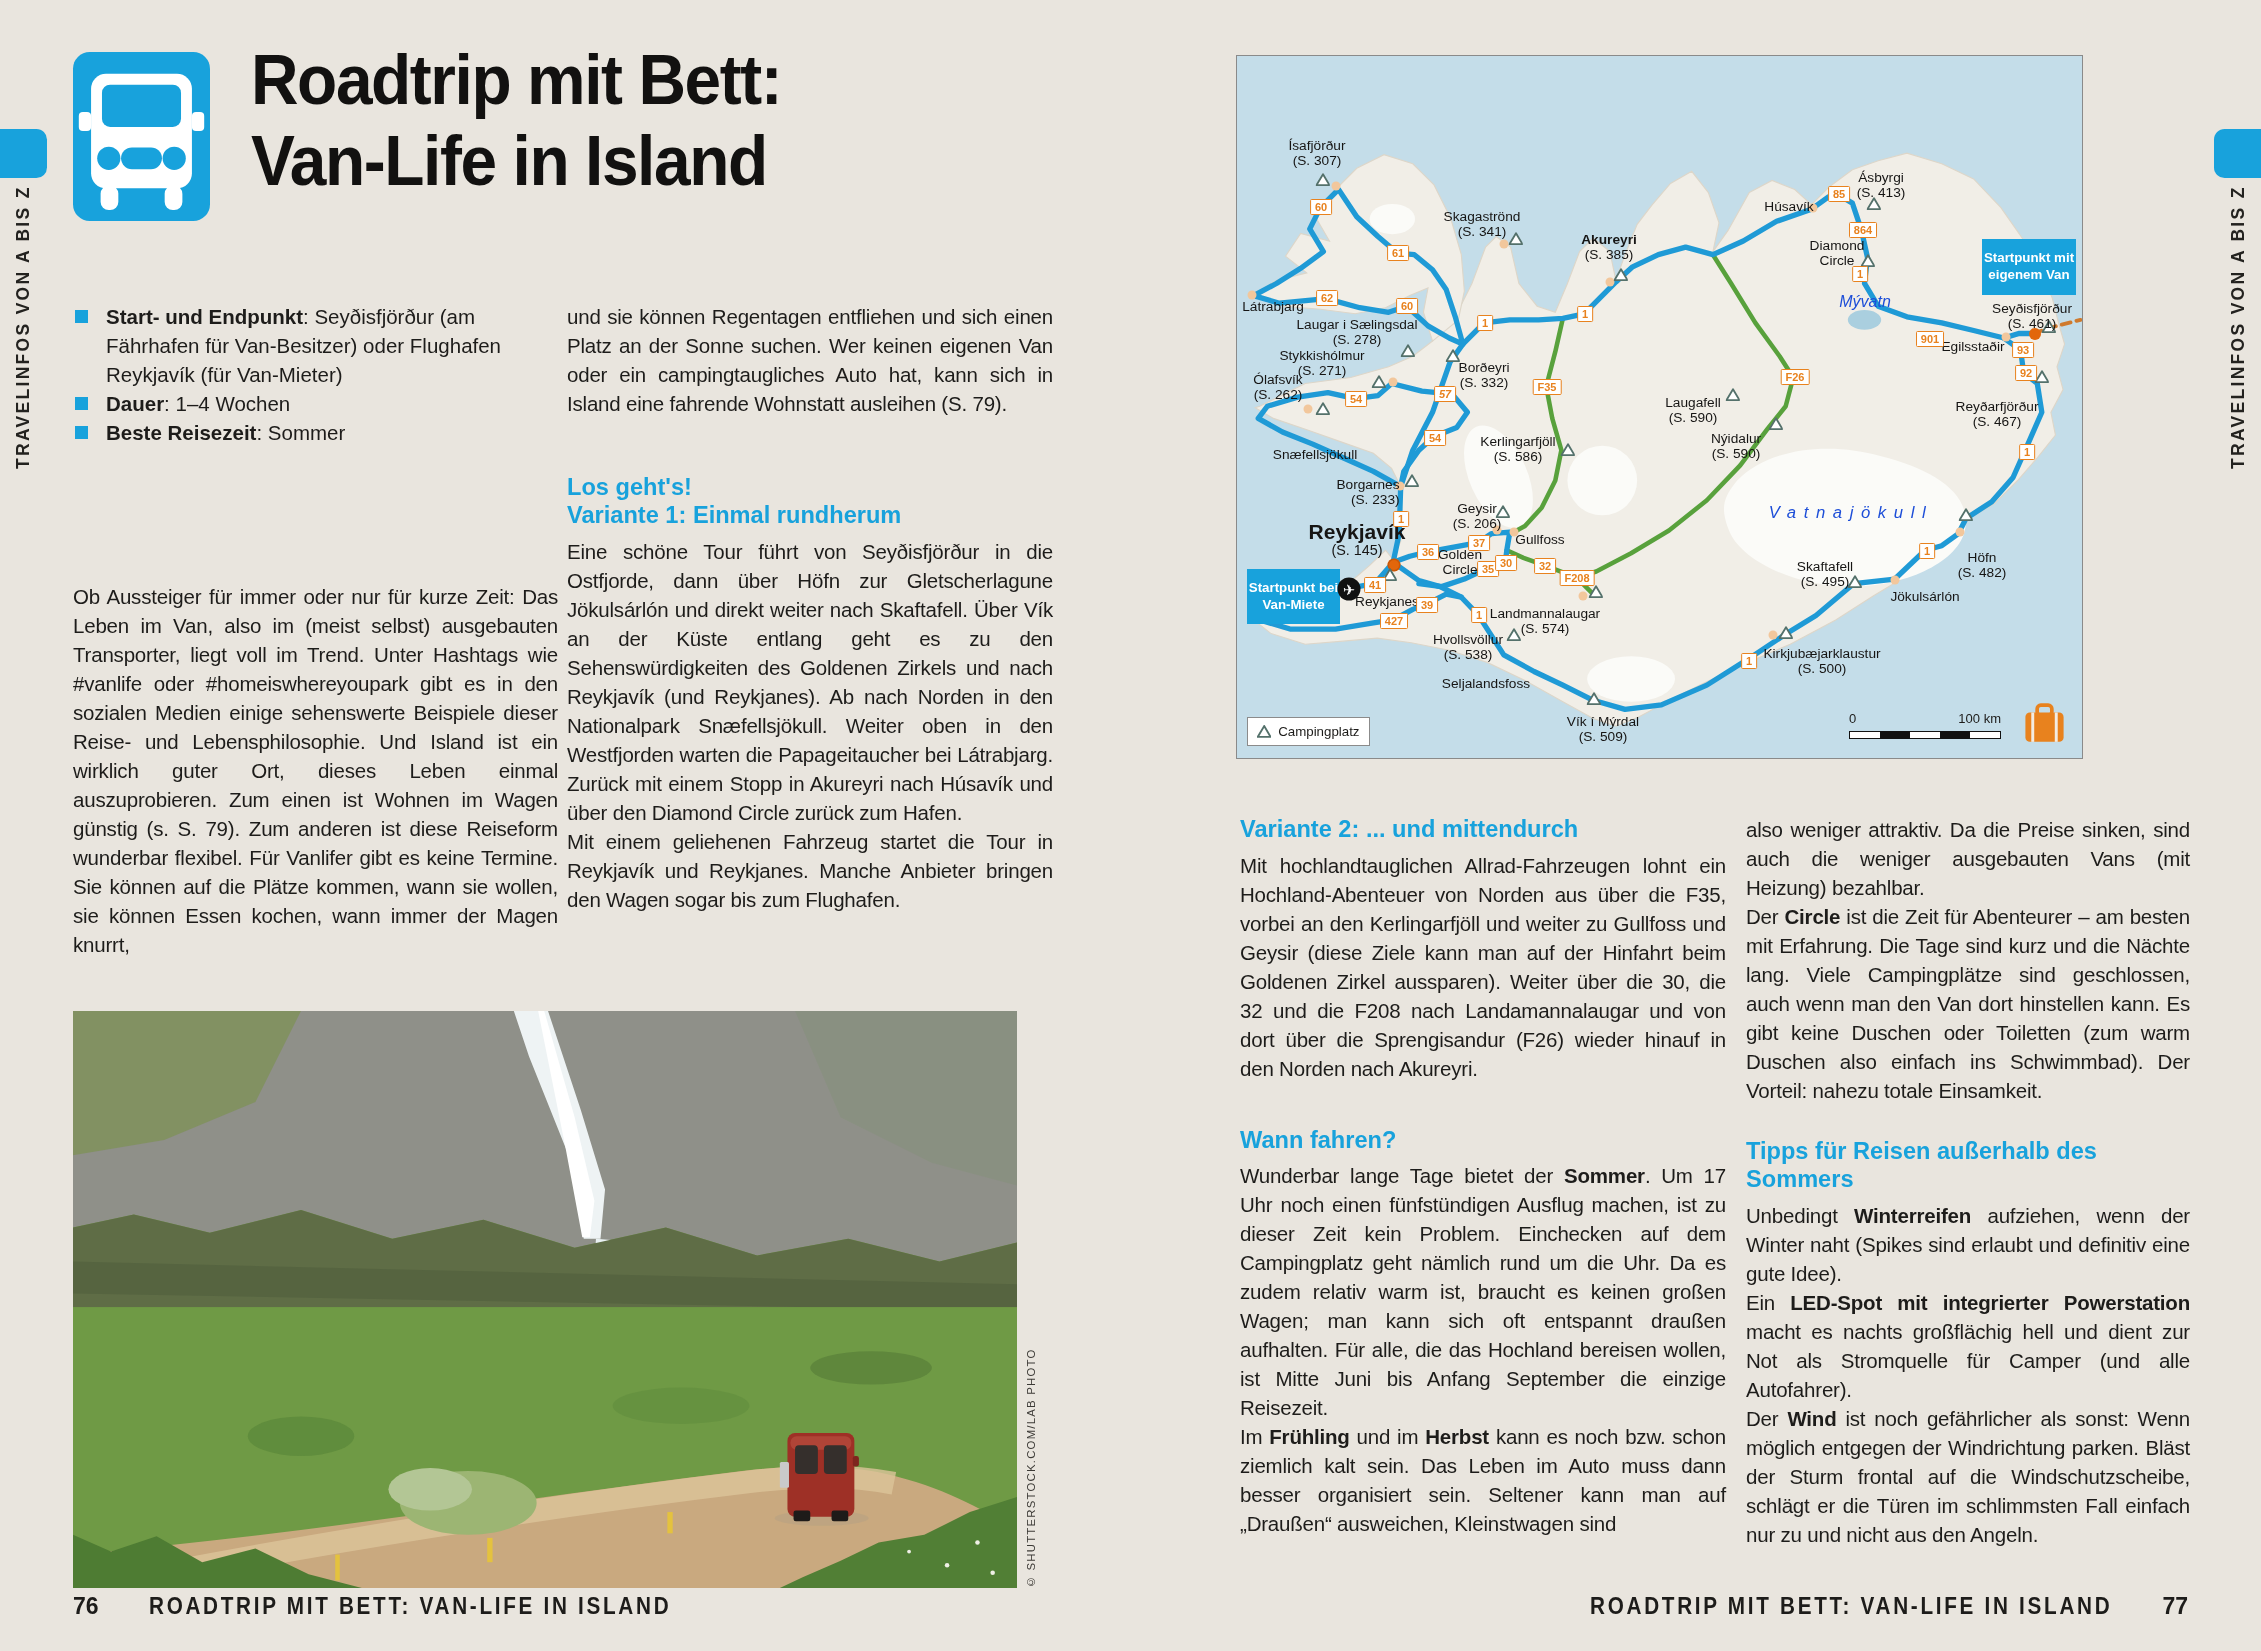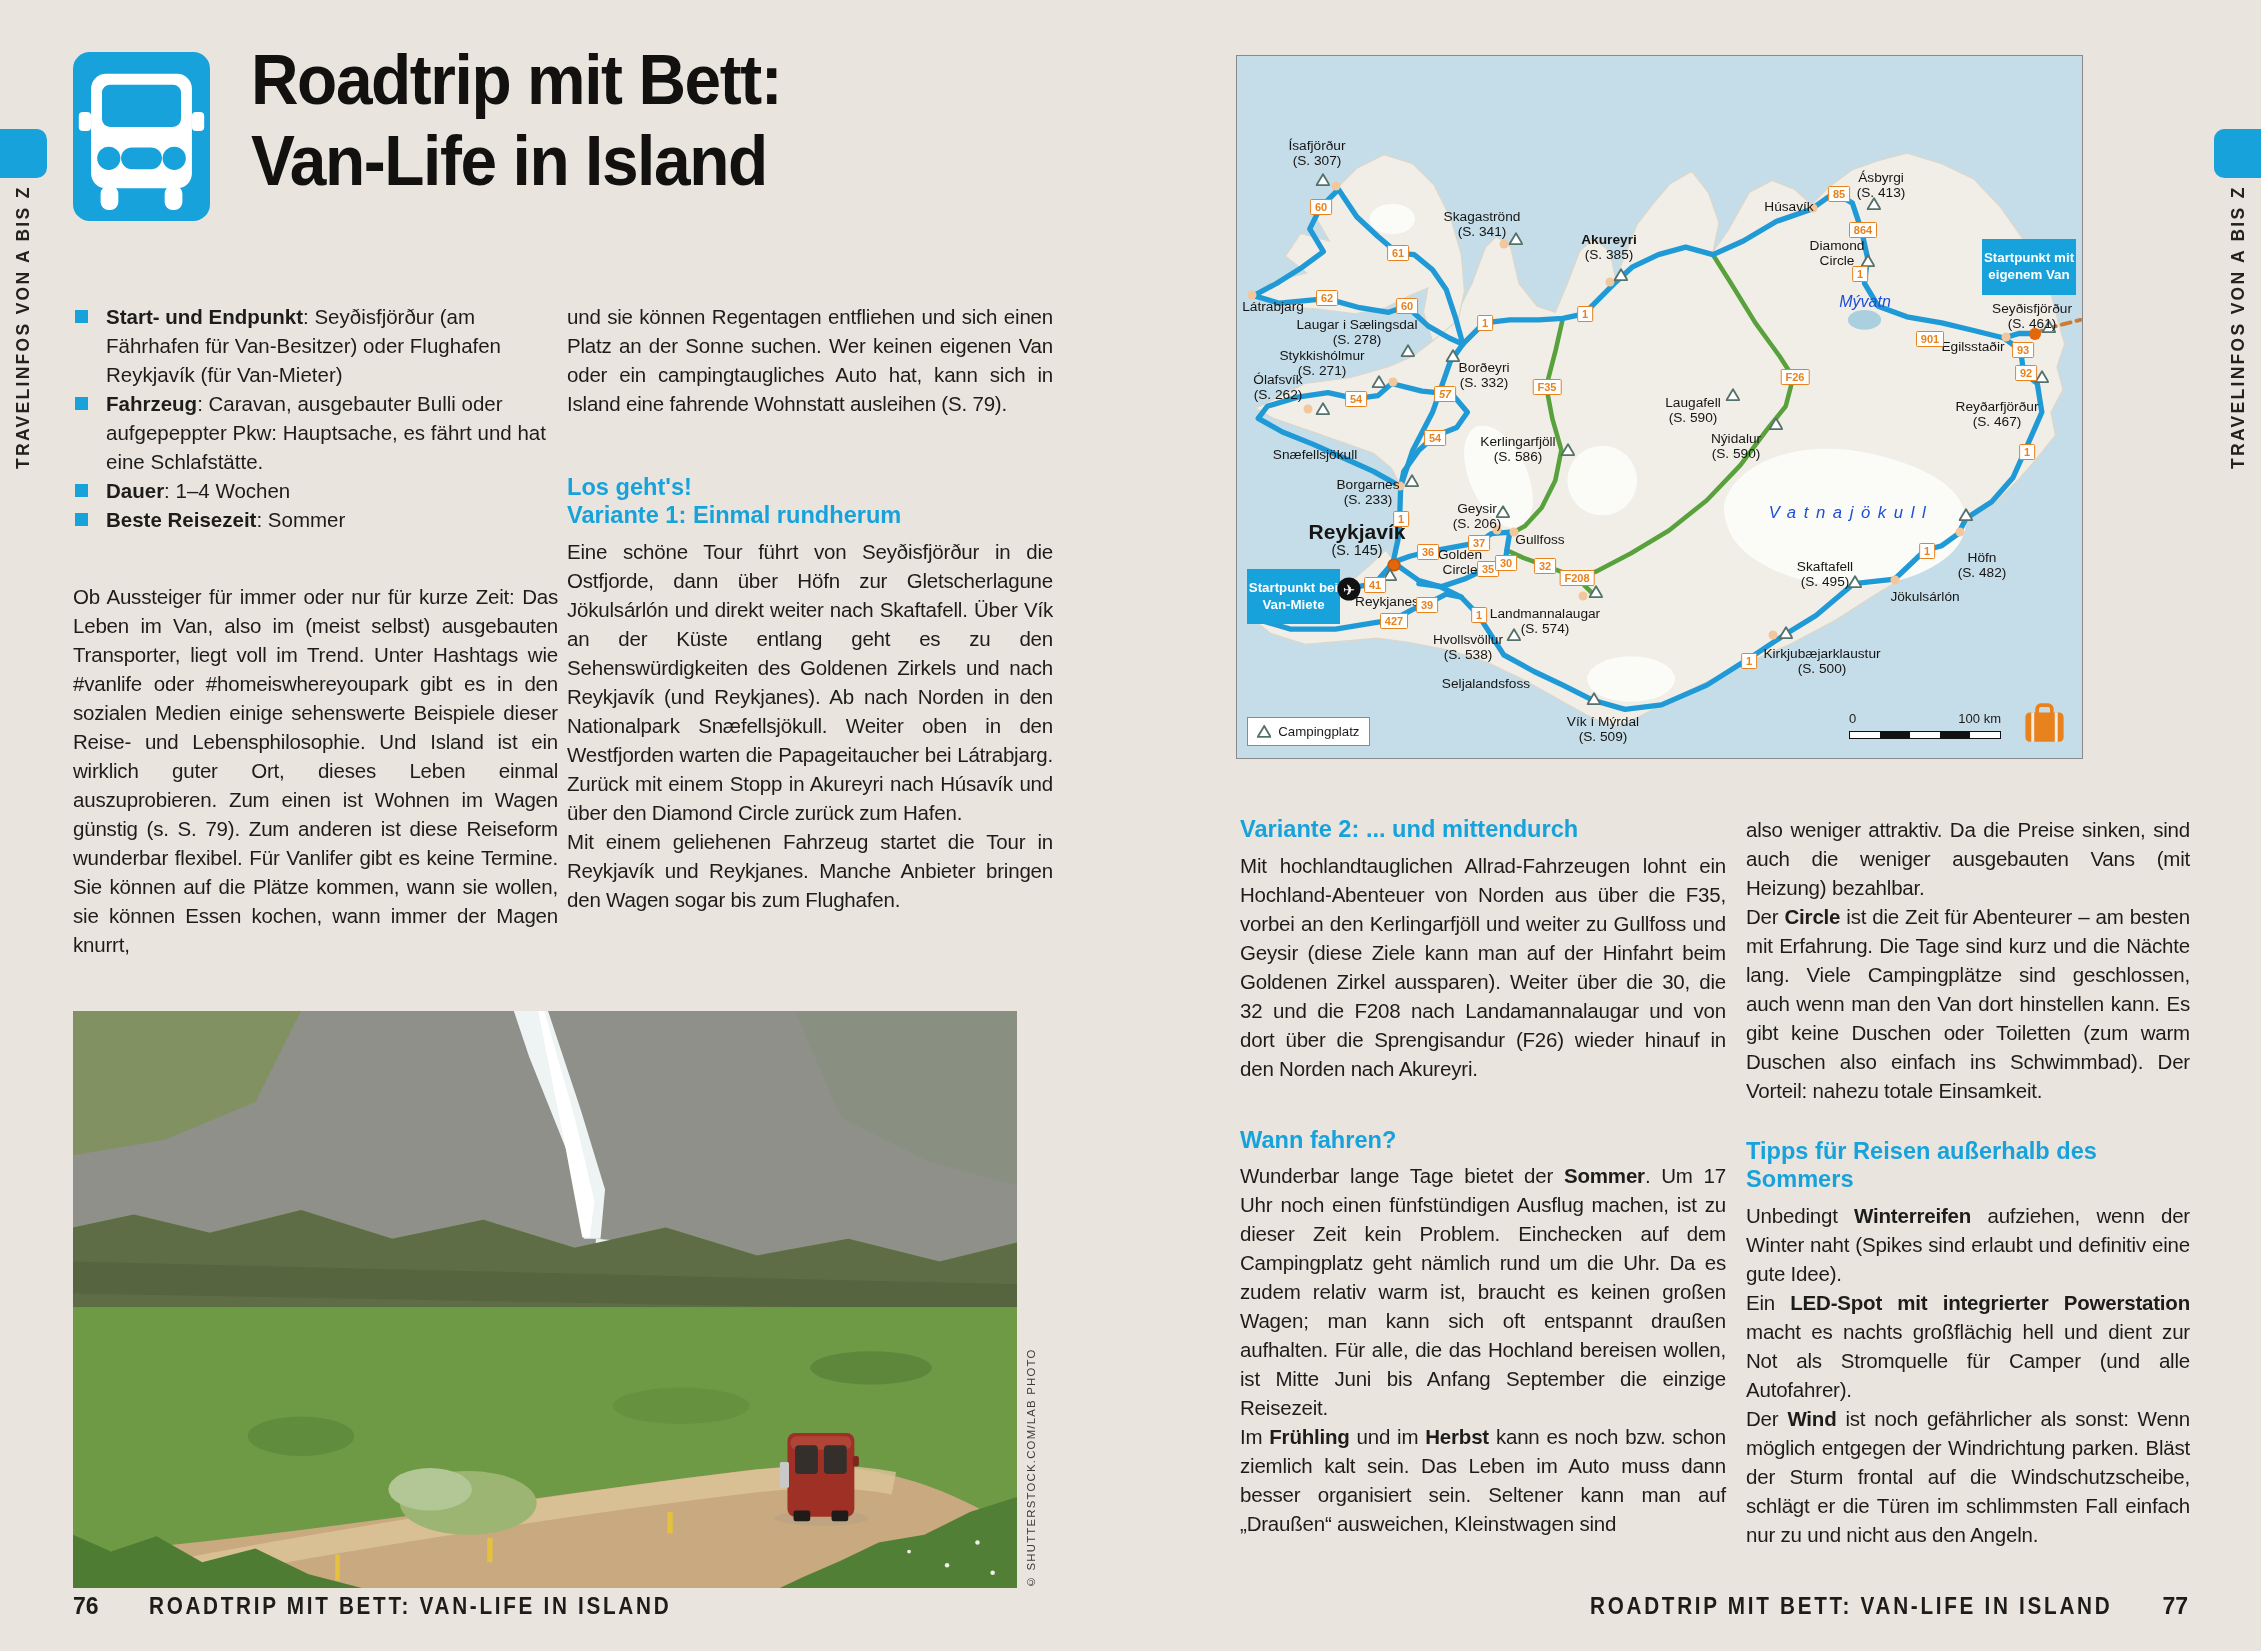--- a/index.html
+++ b/index.html
@@ -110,21 +110,20 @@
     <rect x="67" y="98" width="13" height="18" rx="6" fill="#fff"></rect>
   </svg>
 </div>
 <div class="abs page-title">
   <div>Roadtrip mit Bett:</div>
   <div>Van-Life in Island</div>
 </div>
 
 <ul class="abs info-list">
     <li><span class="b">Start- und Endpunkt</span><span>: Seyðisfjörður (am Fährhafen für Van-Besitzer) oder Flughafen Reykjavík (für Van-Mieter)</span></li>
-    <li><span class="b">Fahrzeug</span><span>: Caravan, ausgebauter Bulli oder aufgepeppter Pkw: Hauptsache, es fährt und hat eine Schlafstätte.</span></li>
     <li><span class="b">Dauer</span><span>: 1–4 Wochen</span></li>
     <li><span class="b">Beste Reisezeit</span><span>: Sommer</span></li>
   </ul>
 
 <p class="abs para col1">Ob Aussteiger für immer oder nur für kurze Zeit: Das Leben im Van, also im (meist selbst) ausgebauten Transporter, liegt voll im Trend. Unter Hashtags wie #vanlife oder #homeiswhereyoupark gibt es in den sozialen Medien einige sehenswerte Beispiele dieser Reise- und Lebensphilosophie. Und Island ist ein wirklich guter Ort, dieses Leben einmal auszuprobieren. Zum einen ist Wohnen im Wagen günstig (s. S. 79). Zum anderen ist diese Reiseform wunderbar flexibel. Für Vanlifer gibt es keine Termine. Sie können auf die Plätze kommen, wann sie wollen, sie können Essen kochen, wann immer der Magen knurrt,</p>
 
 <div class="abs col2">
   <p class="para">und sie können Regentagen entfliehen und sich einen Platz an der Sonne suchen. Wer keinen eigenen Van oder ein campingtaugliches Auto hat, kann sich in Island eine fahrende Wohnstatt ausleihen (S. 79).</p>
   <div class="gap-big"></div>
   <p class="bluehead">Los geht's!</p>
@@ -299,21 +298,21 @@
         <span class="nm">Kerlingarfjöll</span>
         <span class="pg">(S. 586)</span>
       </div>
       <div class="mlabel" style="left: 78px; top: 391px;">
         <span class="nm">Snæfellsjökull</span>
       </div>
       <div class="dot" style="left: 163px; top: 430px;"></div>
       <div class="camp" style="left: 175px; top: 426px;"><svg width="14.4" height="13" viewBox="0 0 20 18">
           <path d="M10 1.5 L19 16.5 H1 Z" fill="#fff" stroke="#54716b" stroke-width="2.6"></path>
         </svg></div>
-      <div class="mlabel" style="left: 131px; top: 421px;">
+      <div class="mlabel" style="left: 131px; top: 421px; text-align: right;">
         <span class="nm">Borgarnes</span>
         <span class="pg">(S. 233)</span>
       </div>
       <div class="dot" style="left: 260px; top: 474px;"></div>
       <div class="camp" style="left: 266px; top: 457px;"><svg width="14.4" height="13" viewBox="0 0 20 18">
           <path d="M10 1.5 L19 16.5 H1 Z" fill="#fff" stroke="#54716b" stroke-width="2.6"></path>
         </svg></div>
       <div class="mlabel" style="left: 240px; top: 445px;">
         <span class="nm">Geysir</span>
         <span class="pg">(S. 206)</span>

